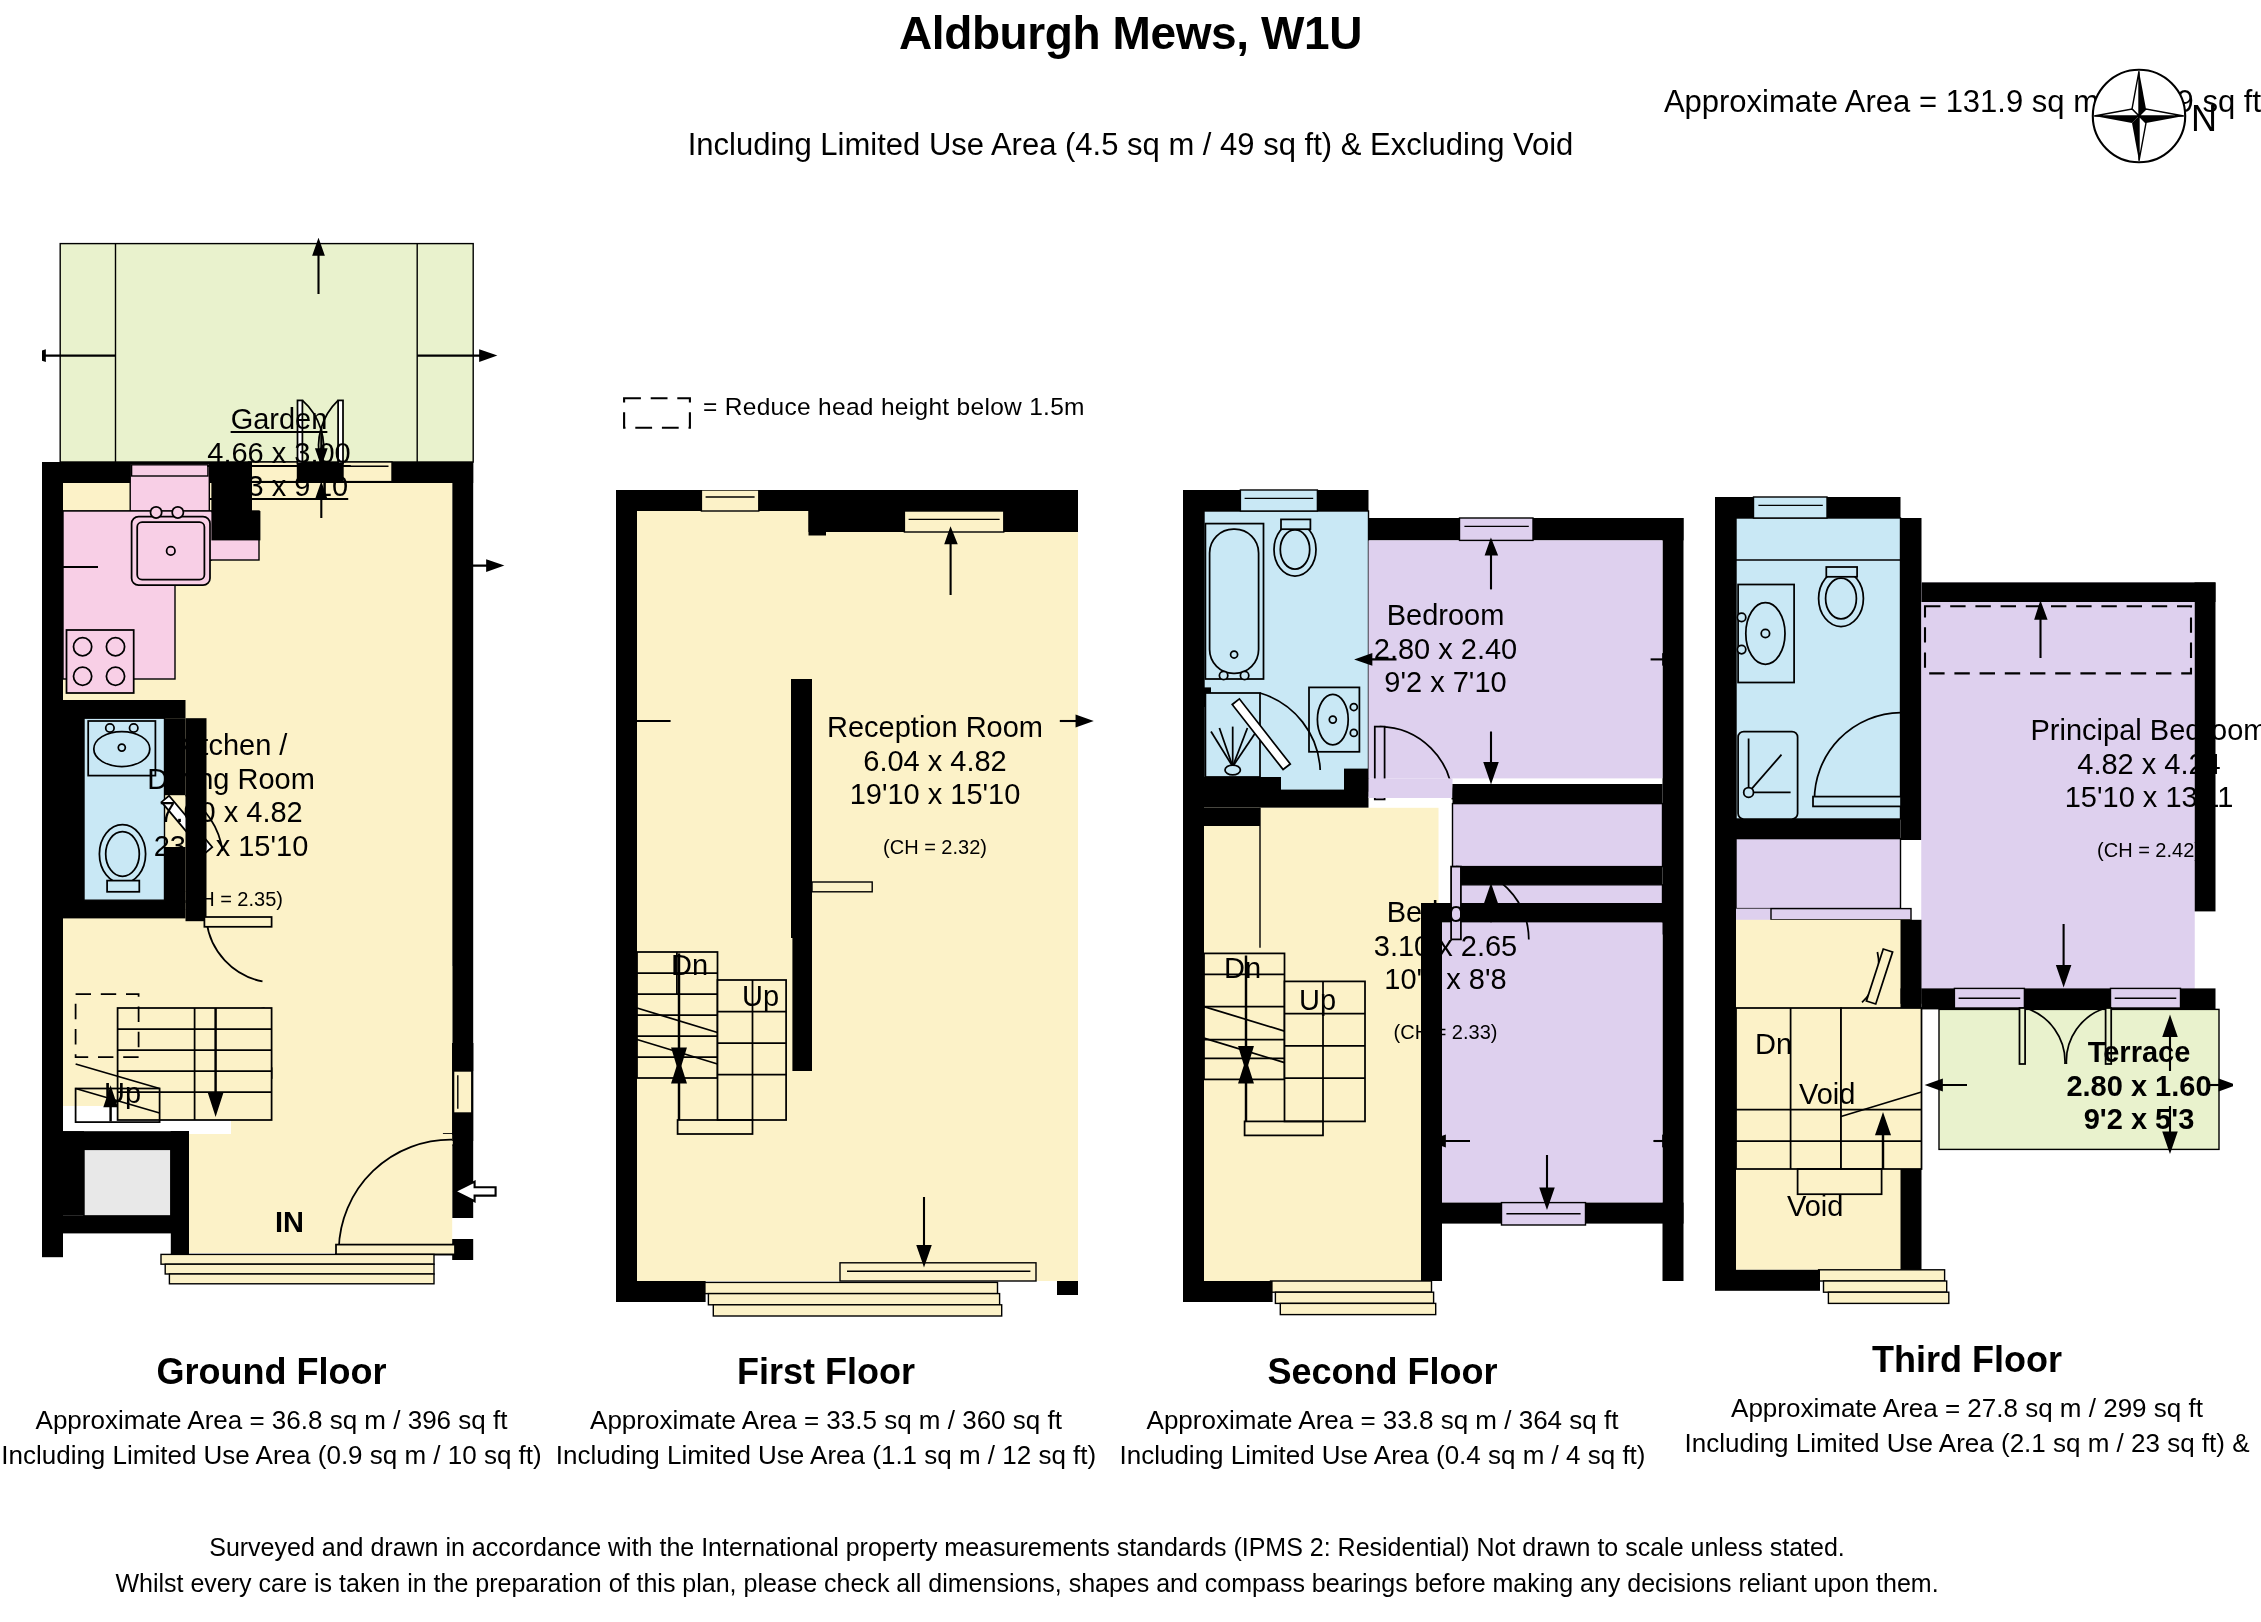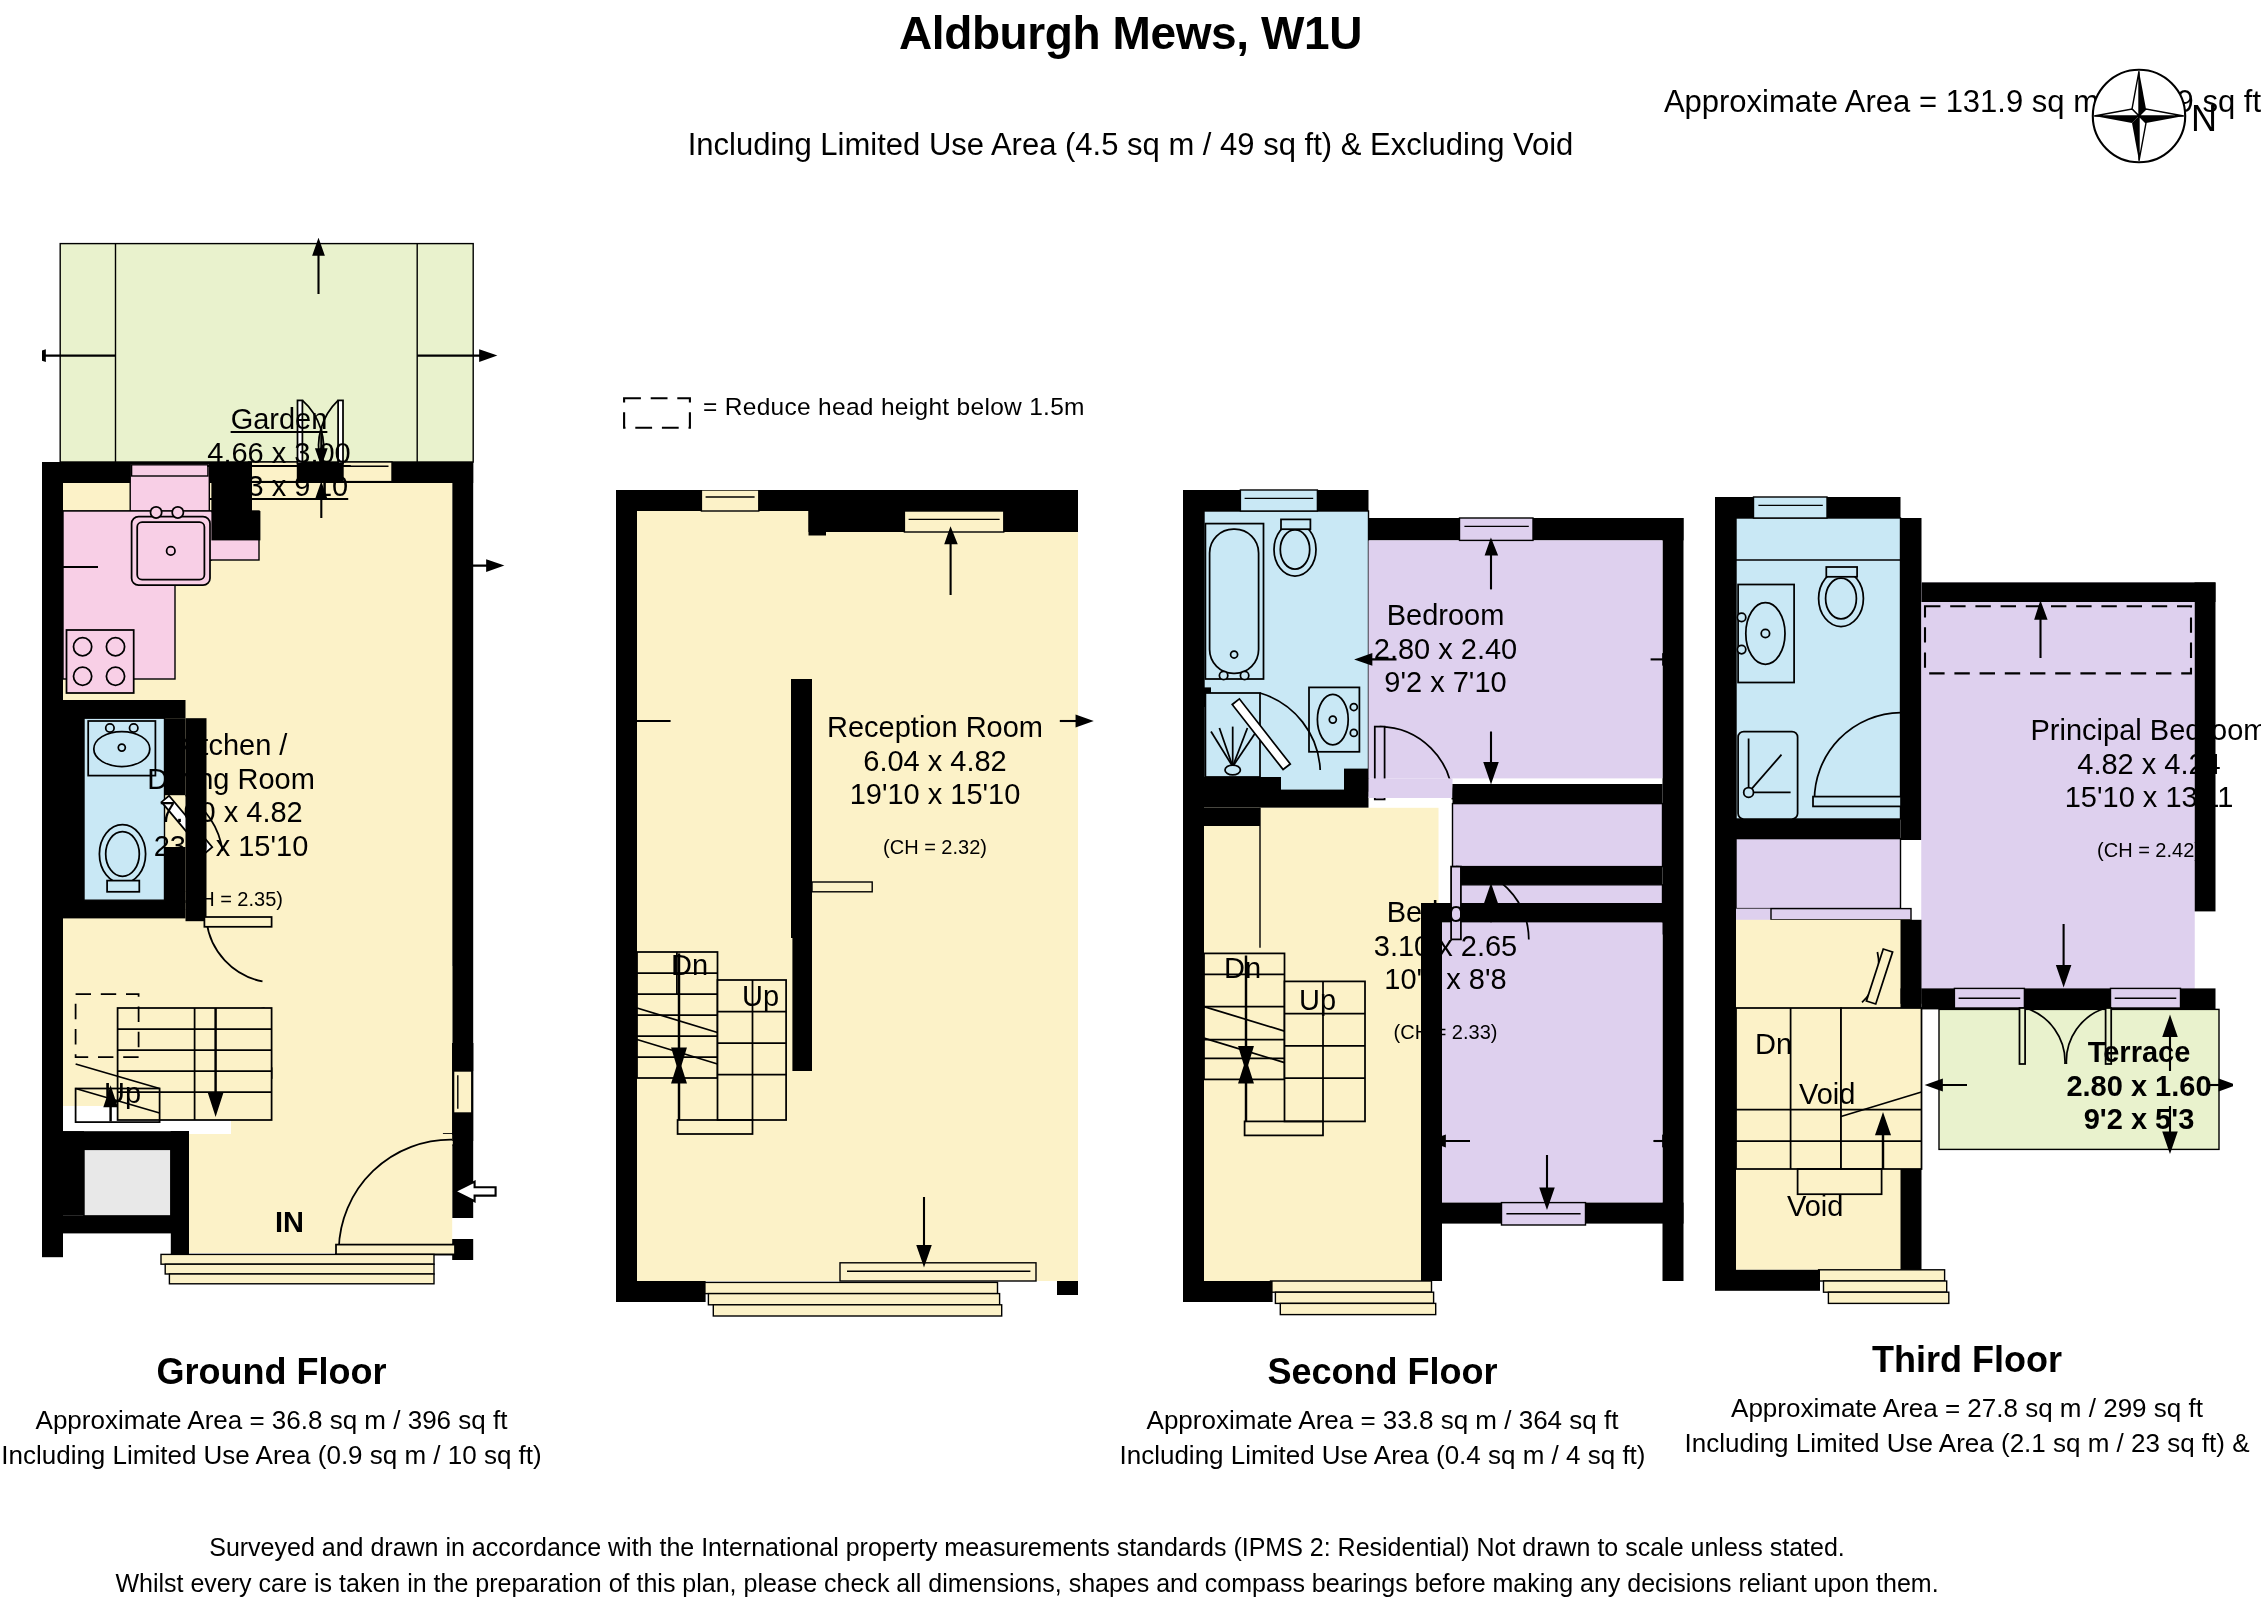--- a/index.html
+++ b/index.html
@@ -637,20 +637,25 @@
   </div>
   <div class="small-lbl" style="left:1755px;top:1028px;">Dn</div>
   <div class="small-lbl" style="left:1799px;top:1078px;">Void</div>
   <div class="small-lbl" style="left:1787px;top:1190px;">Void</div>
 
   <div class="cap" style="left:0px;top:1351px;width:543px;">
     <div class="h">Ground Floor</div>
     <div class="l">Approximate Area = 36.8 sq m / 396 sq ft</div>
     <div class="l">Including Limited Use Area (0.9 sq m / 10 sq ft)</div>
   </div>
+  <div class="cap" style="left:553px;top:1351px;width:546px;">
+    <div class="h">First Floor</div>
+    <div class="l">Approximate Area = 33.5 sq m / 360 sq ft</div>
+    <div class="l">Including Limited Use Area (1.1 sq m / 12 sq ft)</div>
+  </div>
   <div class="cap" style="left:1106px;top:1351px;width:553px;">
     <div class="h">Second Floor</div>
     <div class="l">Approximate Area = 33.8 sq m / 364 sq ft</div>
     <div class="l">Including Limited Use Area (0.4 sq m / 4 sq ft)</div>
   </div>
   <div class="cap" style="left:1673px;top:1339px;width:588px;">
     <div class="h">Third Floor</div>
     <div class="l">Approximate Area = 27.8 sq m / 299 sq ft</div>
     <div class="l">Including Limited Use Area (2.1 sq m / 23 sq ft) &amp;</div>
   </div>

